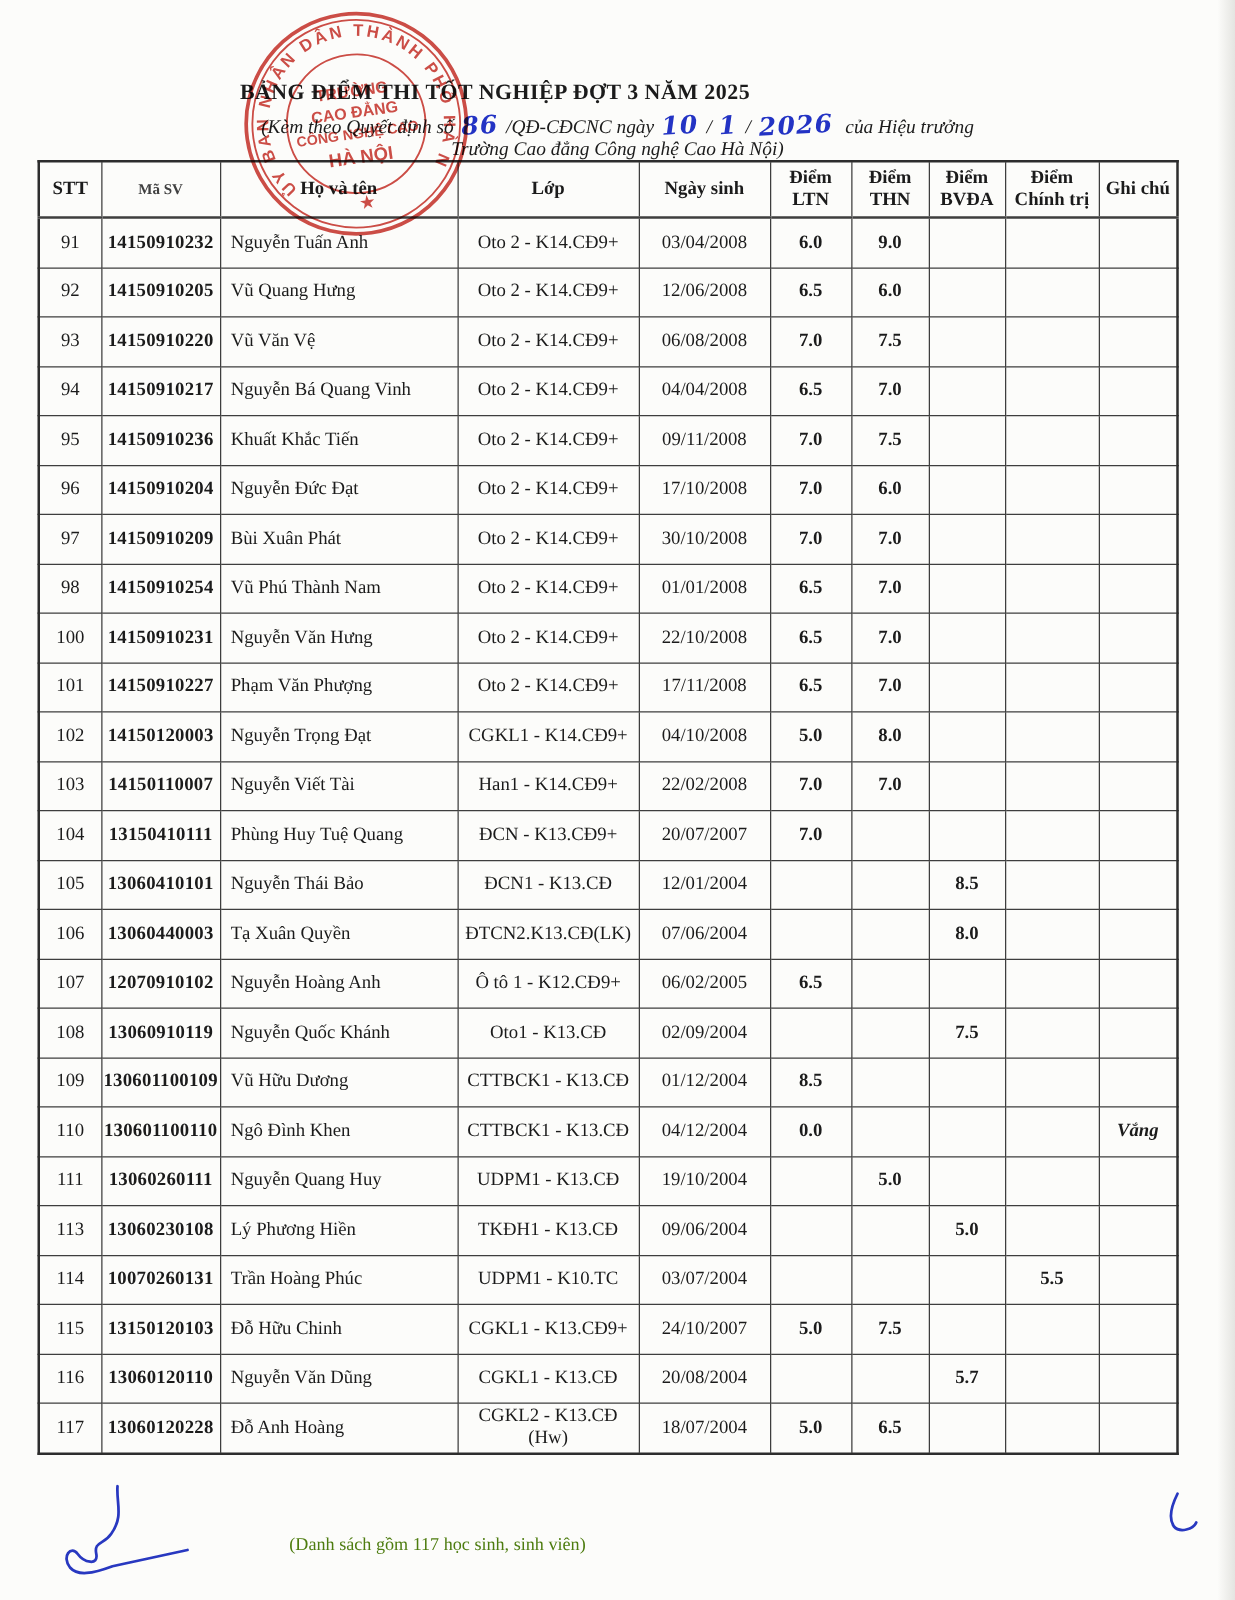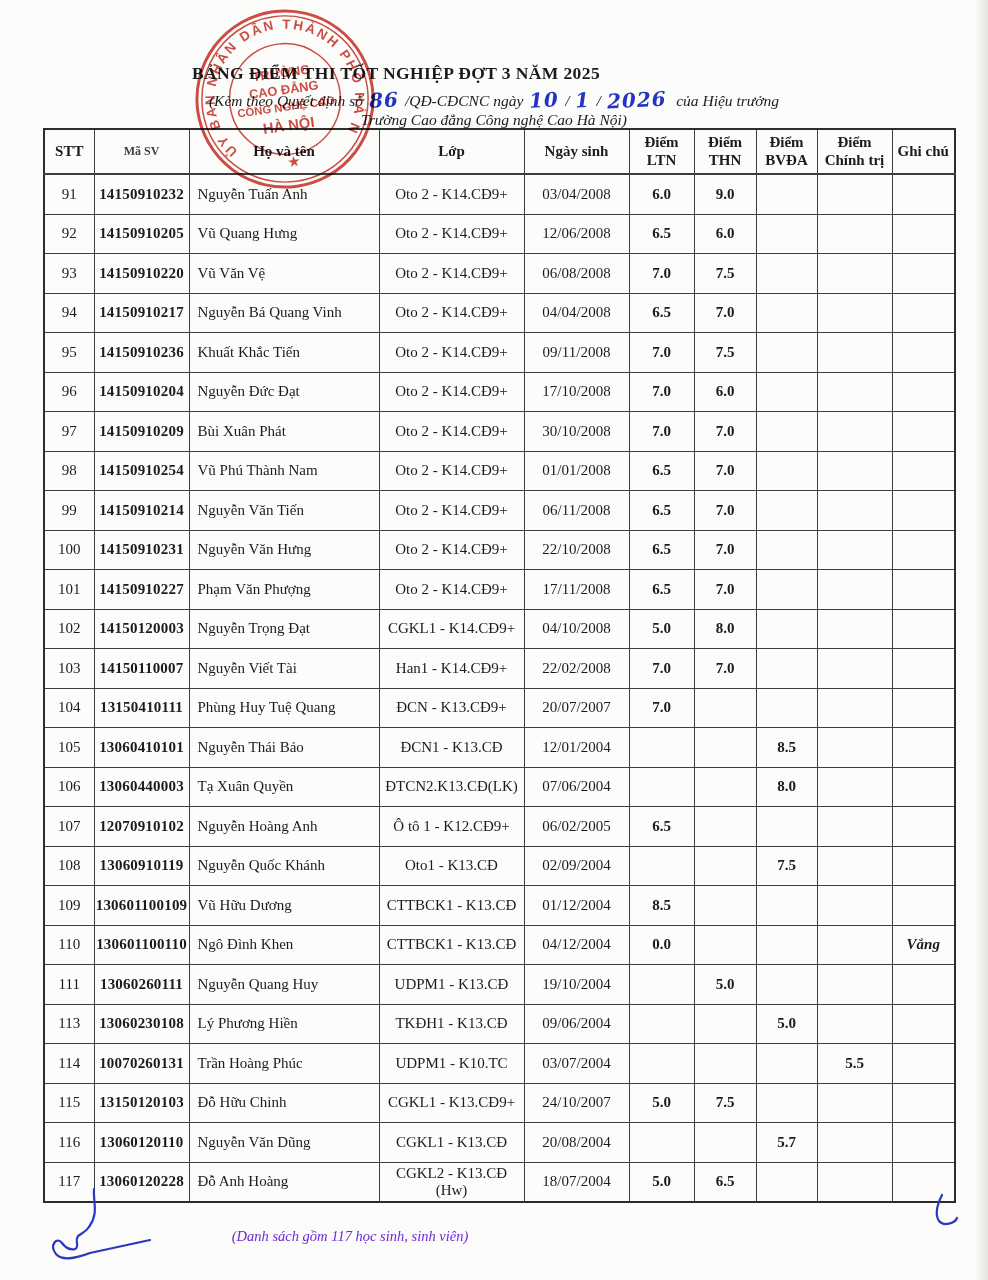--- a/index.html
+++ b/index.html
@@ -31,38 +31,38 @@
   }
   
   .score-table{
     position:absolute;left:30px;top:128px;width:911px;
     border-collapse:collapse;table-layout:fixed;
   }
   .score-table th,.score-table td{
     border:1px solid #3e3e3e;overflow:hidden;padding:0;
     text-align:center;vertical-align:middle;
   }
-  .score-table{border:2px solid #2d2d2d;margin-left:13px;}
+  .score-table{border:2px solid #2d2d2d;}
   .score-table thead th{
     height:43px;font-size:15px;font-weight:bold;line-height:1.15;
     border-bottom-width:2px;
   }
   .score-table thead th.h-ma-sv{font-size:12px;color:#404040;}
   .score-table tbody td{height:38.5px;font-size:15px;}
   td.col-stt{font-size:14.5px;}
   td.col-ma_sv{font-size:12.5px;letter-spacing:.2px;font-weight:bold;}
   td.col-ho_ten{text-align:left;padding-left:8px;font-size:16px;}
   td.col-lop{font-size:13.5px;text-align:center;}
   td.col-ngay_sinh{font-size:15.5px;}
   td.diem{font-weight:bold;}
   td.col-ghi_chu{font-weight:bold;font-style:italic;}
   
   .footer-note{
     position:absolute;top:1228px;left:150px;width:400px;text-align:center;
-    font-style:italic;font-size:14.5px;color:#6d28d9;
+    font-size:14.5px;color:#4d7c0f;
   }
   
   .stamp{
     position:absolute;left:192px;top:6px;width:186px;height:186px;
     transform:rotate(-8deg);opacity:.88;mix-blend-mode:multiply;z-index:5;
   }
   .stamp text{font-family:"Liberation Sans","DejaVu Sans",sans-serif;}
   
   .pen1{position:absolute;left:28px;top:1183px;z-index:6;}
   .pen2{position:absolute;left:912px;top:1192px;z-index:6;}
@@ -201,32 +201,20 @@
           <td class="col-ho_ten">Vũ Phú Thành Nam</td>
           <td class="col-lop">Oto 2 - K14.CĐ9+</td>
           <td class="col-ngay_sinh">01/01/2008</td>
           <td class="col-diem_ltn diem">6.5</td>
           <td class="col-diem_thn diem">7.0</td>
           <td class="col-diem_bvda diem"></td>
           <td class="col-diem_chinh_tri diem"></td>
           <td class="col-ghi_chu"></td>
         </tr>
         <tr>
-          <td class="col-stt">99</td>
-          <td class="col-ma_sv">14150910214</td>
-          <td class="col-ho_ten">Nguyễn Văn Tiến</td>
-          <td class="col-lop">Oto 2 - K14.CĐ9+</td>
-          <td class="col-ngay_sinh">06/11/2008</td>
-          <td class="col-diem_ltn diem">6.5</td>
-          <td class="col-diem_thn diem">7.0</td>
-          <td class="col-diem_bvda diem"></td>
-          <td class="col-diem_chinh_tri diem"></td>
-          <td class="col-ghi_chu"></td>
-        </tr>
-        <tr>
           <td class="col-stt">100</td>
           <td class="col-ma_sv">14150910231</td>
           <td class="col-ho_ten">Nguyễn Văn Hưng</td>
           <td class="col-lop">Oto 2 - K14.CĐ9+</td>
           <td class="col-ngay_sinh">22/10/2008</td>
           <td class="col-diem_ltn diem">6.5</td>
           <td class="col-diem_thn diem">7.0</td>
           <td class="col-diem_bvda diem"></td>
           <td class="col-diem_chinh_tri diem"></td>
           <td class="col-ghi_chu"></td>

